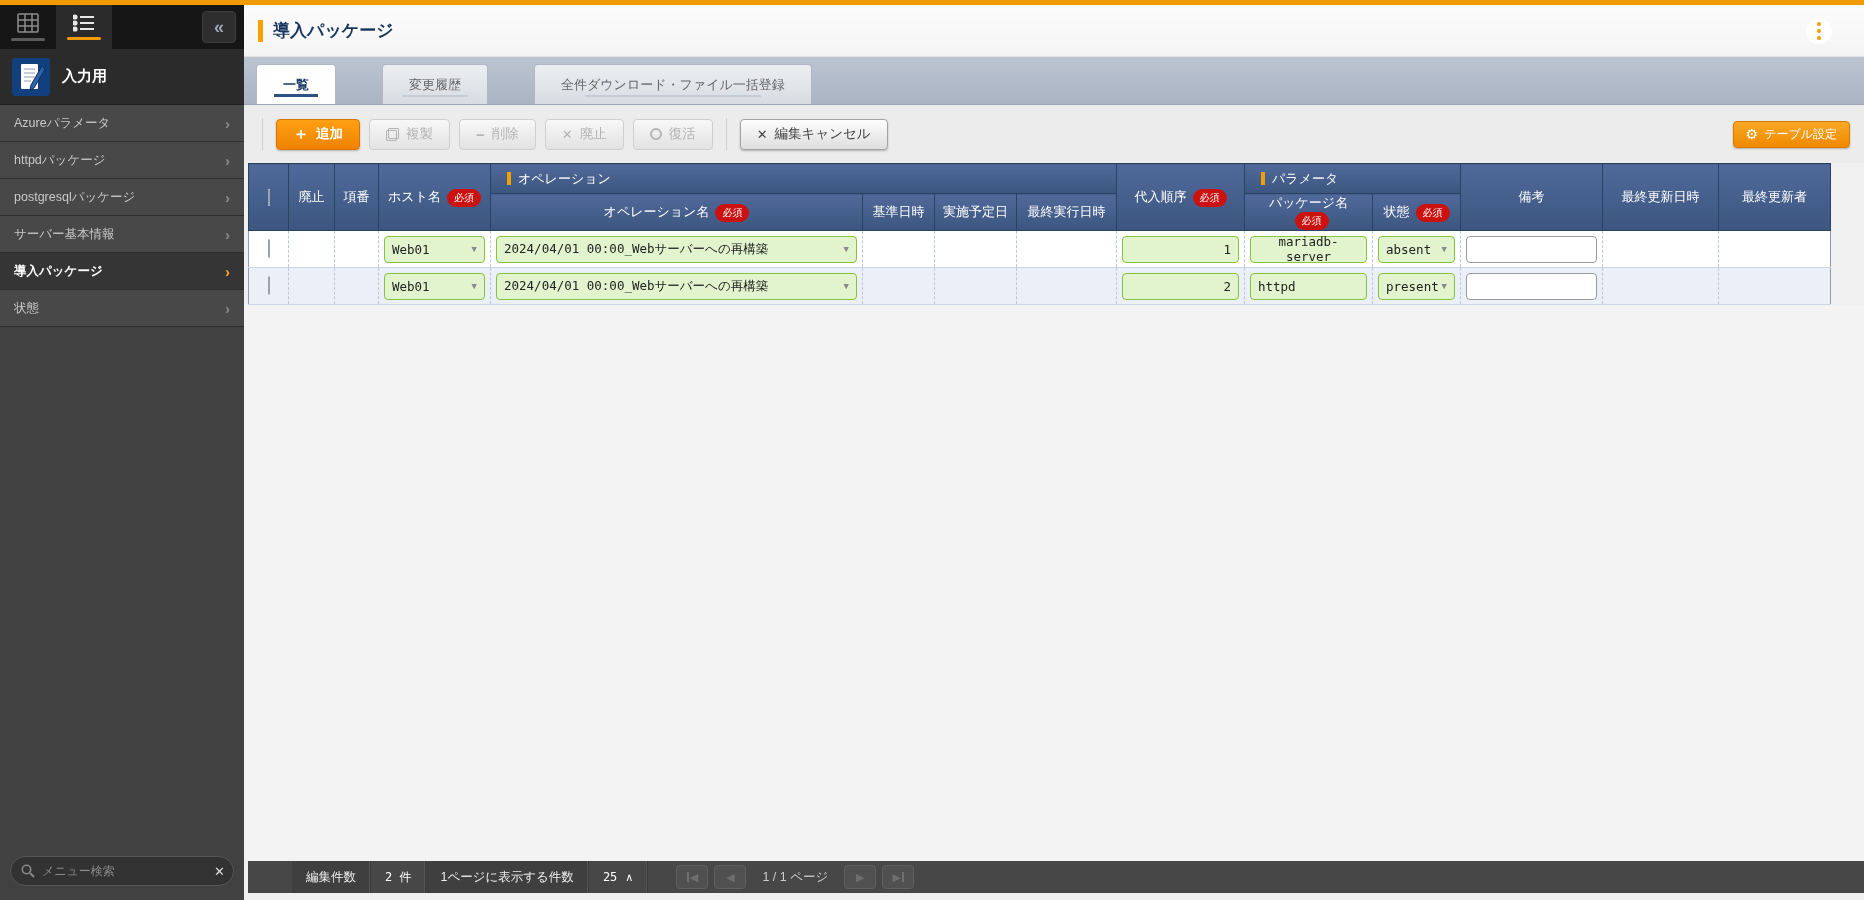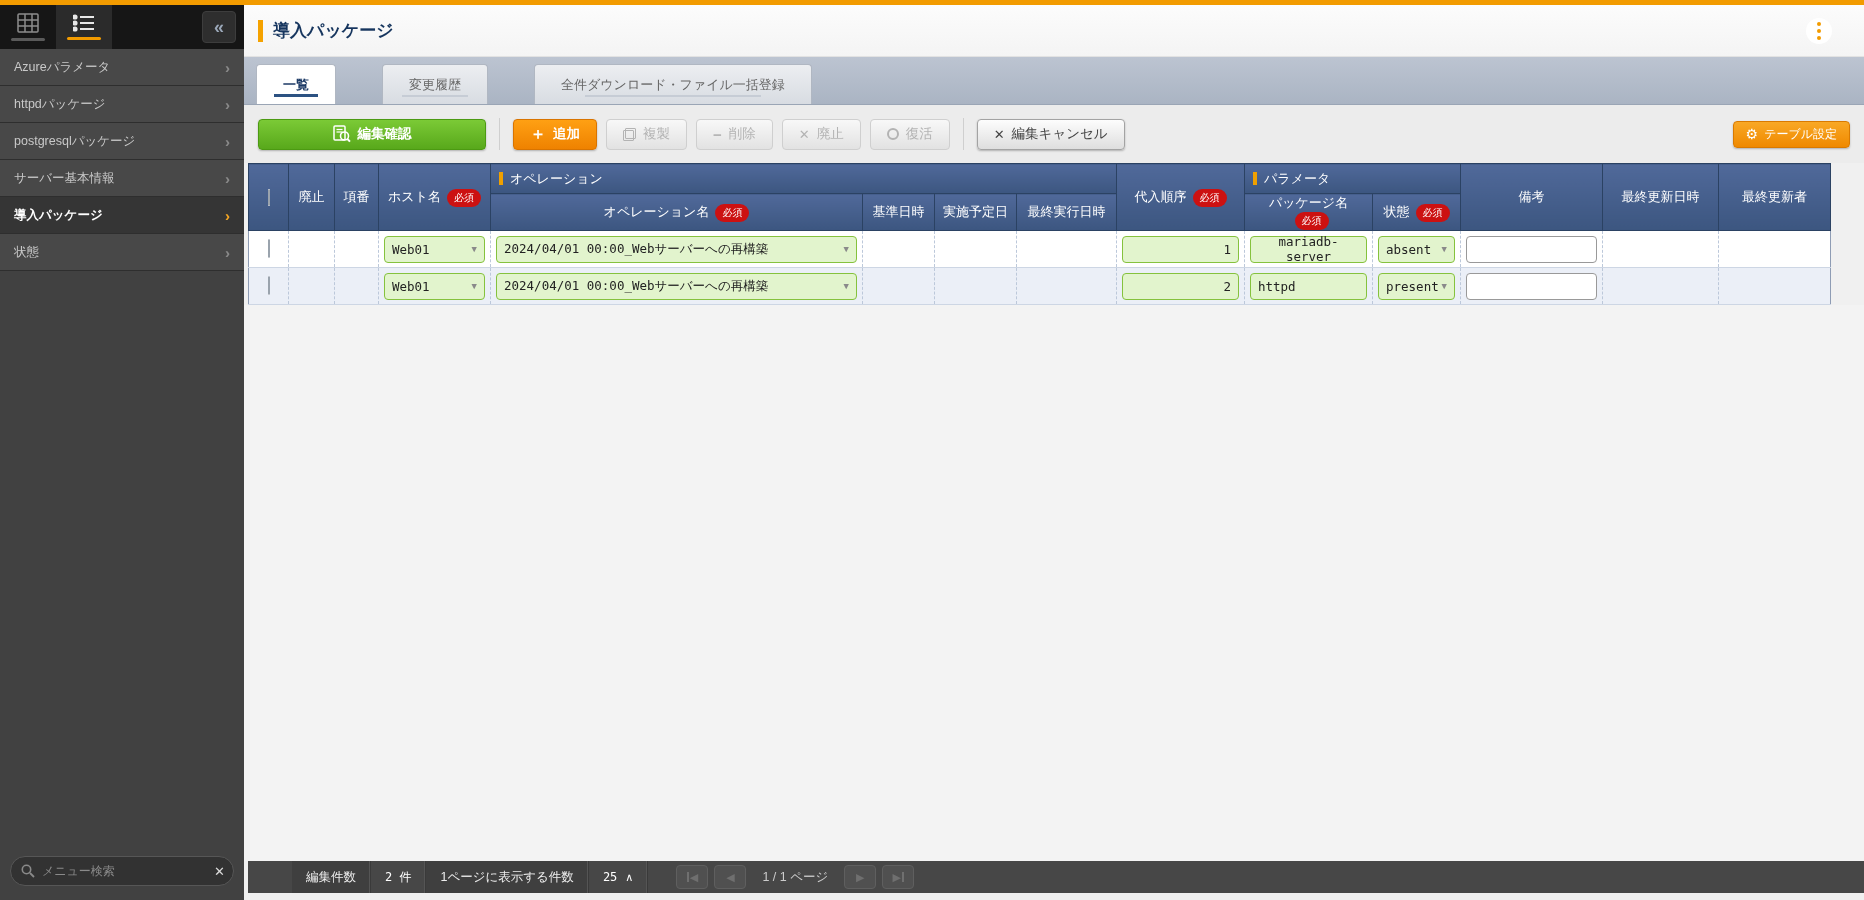--- a/index.html
+++ b/index.html
@@ -81,21 +81,21 @@
        border:1.6px solid currentColor; border-radius:1px; }
   .icon-copy::before { left:0; bottom:0; } .icon-copy::after { right:0; top:0; }
   .icon-gear { font-size:14px; line-height:1; }
 
   
   .table-zone { padding:0 0 0 4px; }
   table { border-collapse:collapse; table-layout:fixed; width:1582px; background:#fff;
           border:1px solid #8e9cb4; }
   th { background:linear-gradient(#50699a,#3c5680); border:1px solid #2b4263; color:#fff;
        font-size:13px; font-weight:normal; height:30px; text-align:center; padding:0 4px; }
-  th.group { text-align:left; padding-left:8px; }
+  th.group { text-align:left; padding-left:16px; }
   .gbar { display:inline-block; width:4px; height:13px; background:#f0a000; margin-right:7px;
           vertical-align:-2px; }
   .req { display:inline-block; background:#cc1111; color:#fff; font-size:10px; border-radius:9px;
          padding:2px 7px; margin-left:6px; font-weight:normal; }
   td { height:37px; border-left:1px dashed #bcc8da; border-bottom:1px solid #cdd6e4;
        text-align:center; vertical-align:middle; padding:0 5px;margin-top:24px; }
   tr.r-even td { background:#fff; } tr.r-odd td { background:#ebeff7; }
   .cb { width:18px; height:18px; background:#fff; border:1px solid #9aa3ad; border-radius:4px;
         margin:0 auto; cursor:pointer; box-shadow:inset 0 1px 2px rgba(0,0,0,0.15); }
   .dash-s { width:20px; height:2px; background:#98a2b0; margin:0 auto; border-radius:1px; }
@@ -160,20 +160,36 @@
               <circle cx="2" cy="15" r="1.6" fill="#e8e8e8"></circle>
                 <line x1="7" y1="15" x2="21" y2="15"></line>
             </g>
           </svg>
         </span>
         <span class="underline"></span>
       </div>
       <div class="sb-collapse">«</div>
     </div>
 
+    <div class="sb-section">
+      <span>
+        <svg width="38" height="38" viewBox="0 0 38 38">
+          <rect x="0" y="0" width="38" height="38" rx="3" fill="#123f7d"></rect>
+          <rect x="9" y="6" width="17" height="25" rx="1" fill="#fff"></rect>
+          <g stroke="#b9c4d4" stroke-width="1.6">
+            <line x1="12" y1="11" x2="23" y2="11"></line>
+              <line x1="12" y1="15" x2="23" y2="15"></line>
+            <line x1="12" y1="19" x2="23" y2="19"></line>
+              <line x1="12" y1="23" x2="19" y2="23"></line>
+          </g>
+          <polygon points="30,8 33,11 22,30 18,32 19,27" fill="#2f64a8" stroke="#0d2e5c" stroke-width="1"></polygon>
+        </svg>
+      </span>
+      <span class="sb-section-title">入力用</span>
+    </div>
 
     <div class="sb-menu">
       <div class="sb-item">
         <span>Azureパラメータ</span>
         <span class="chev">›</span>
       </div>
       <div class="sb-item">
         <span>httpdパッケージ</span>
         <span class="chev">›</span>
       </div>
@@ -229,32 +245,20 @@
       </div>
       <div class="tab">
         <span>変更履歴</span>
       </div>
       <div class="tab">
         <span>全件ダウンロード・ファイル一括登録</span>
       </div>
     </div>
 
     <div class="toolbar">
-      <div class="btn btn-green">
-        <span>
-          <svg width="18" height="18" viewBox="0 0 18 18">
-            <rect x="1" y="1" width="11" height="14" rx="1" fill="none" stroke="#fff" stroke-width="1.5"></rect>
-            <line x1="3.5" y1="4.5" x2="9.5" y2="4.5" stroke="#fff" stroke-width="1.2"></line>
-            <line x1="3.5" y1="7" x2="9.5" y2="7" stroke="#fff" stroke-width="1.2"></line>
-            <circle cx="11.5" cy="11" r="4" fill="none" stroke="#fff" stroke-width="1.6"></circle>
-            <line x1="14.2" y1="13.8" x2="17" y2="16.6" stroke="#fff" stroke-width="2"></line>
-          </svg>
-        </span>
-        <span>編集確認</span>
-      </div>
       <div class="tb-divider"></div>
       <div class="btn btn-orange">
         <span class="icon-plus">＋</span>
         <span>追加</span>
       </div>
       <div class="btn btn-disabled">
         <span class="icon-copy"></span>
         <span>複製</span>
       </div>
       <div class="btn btn-disabled">

